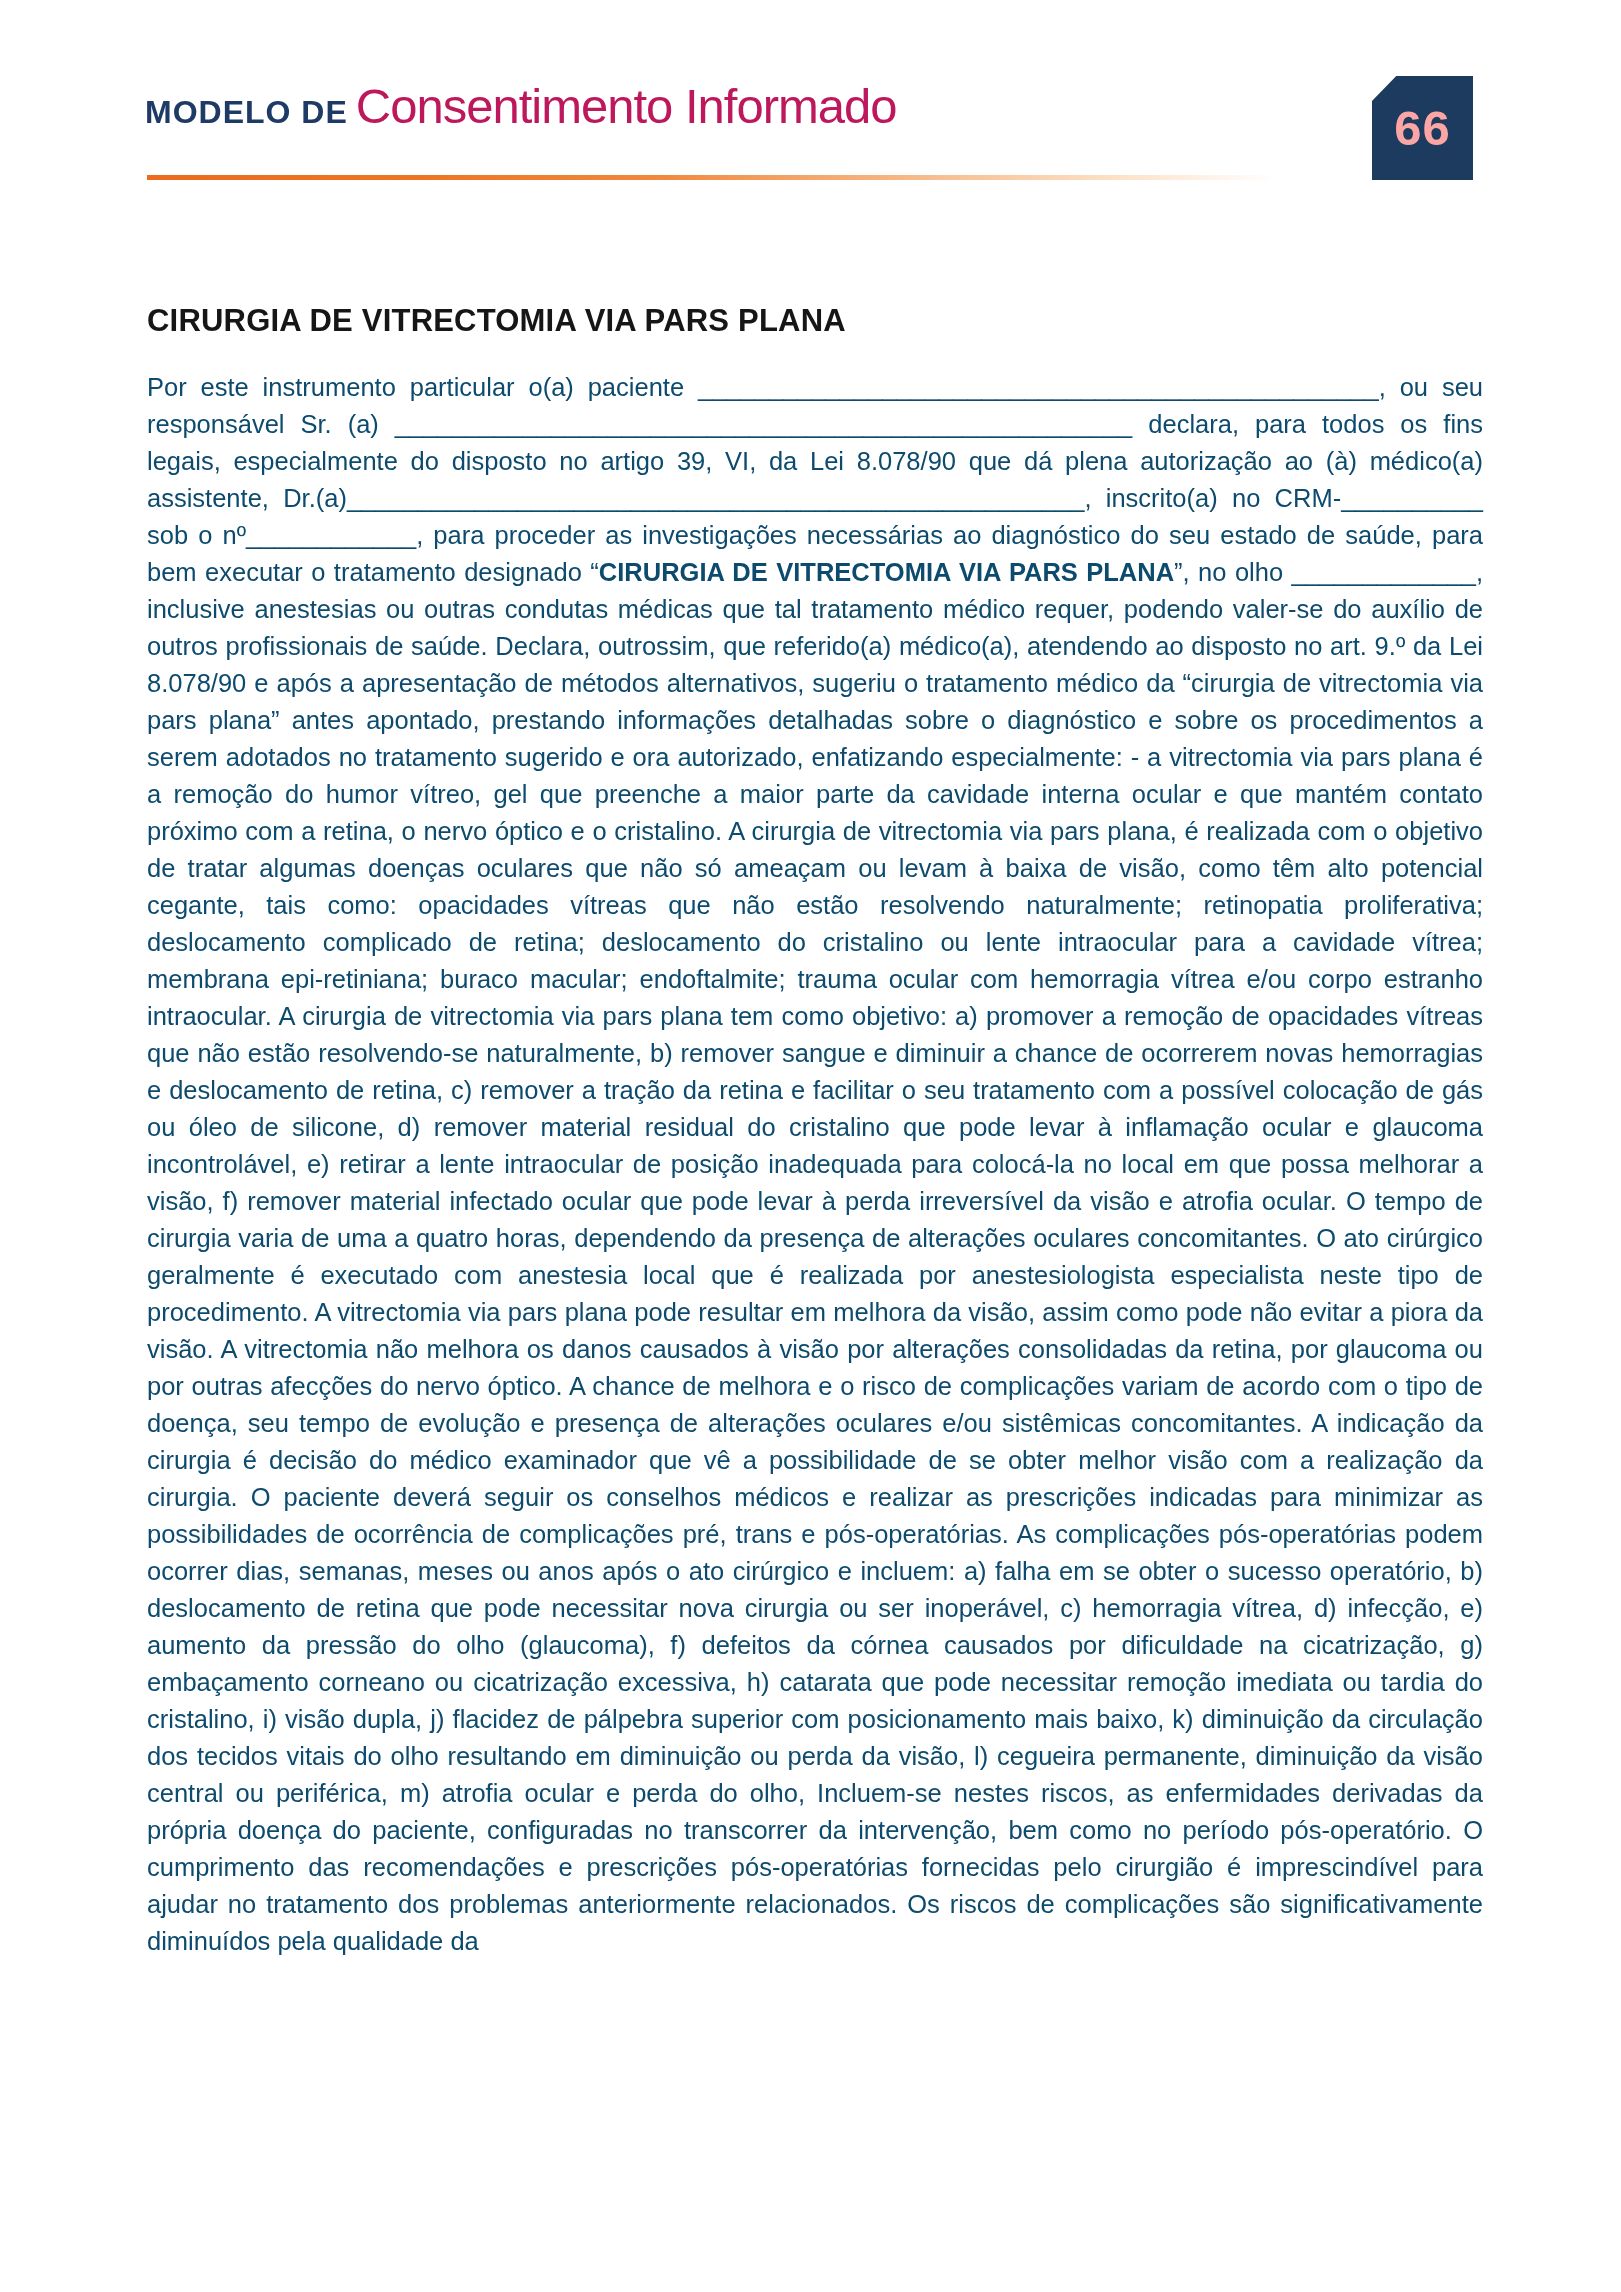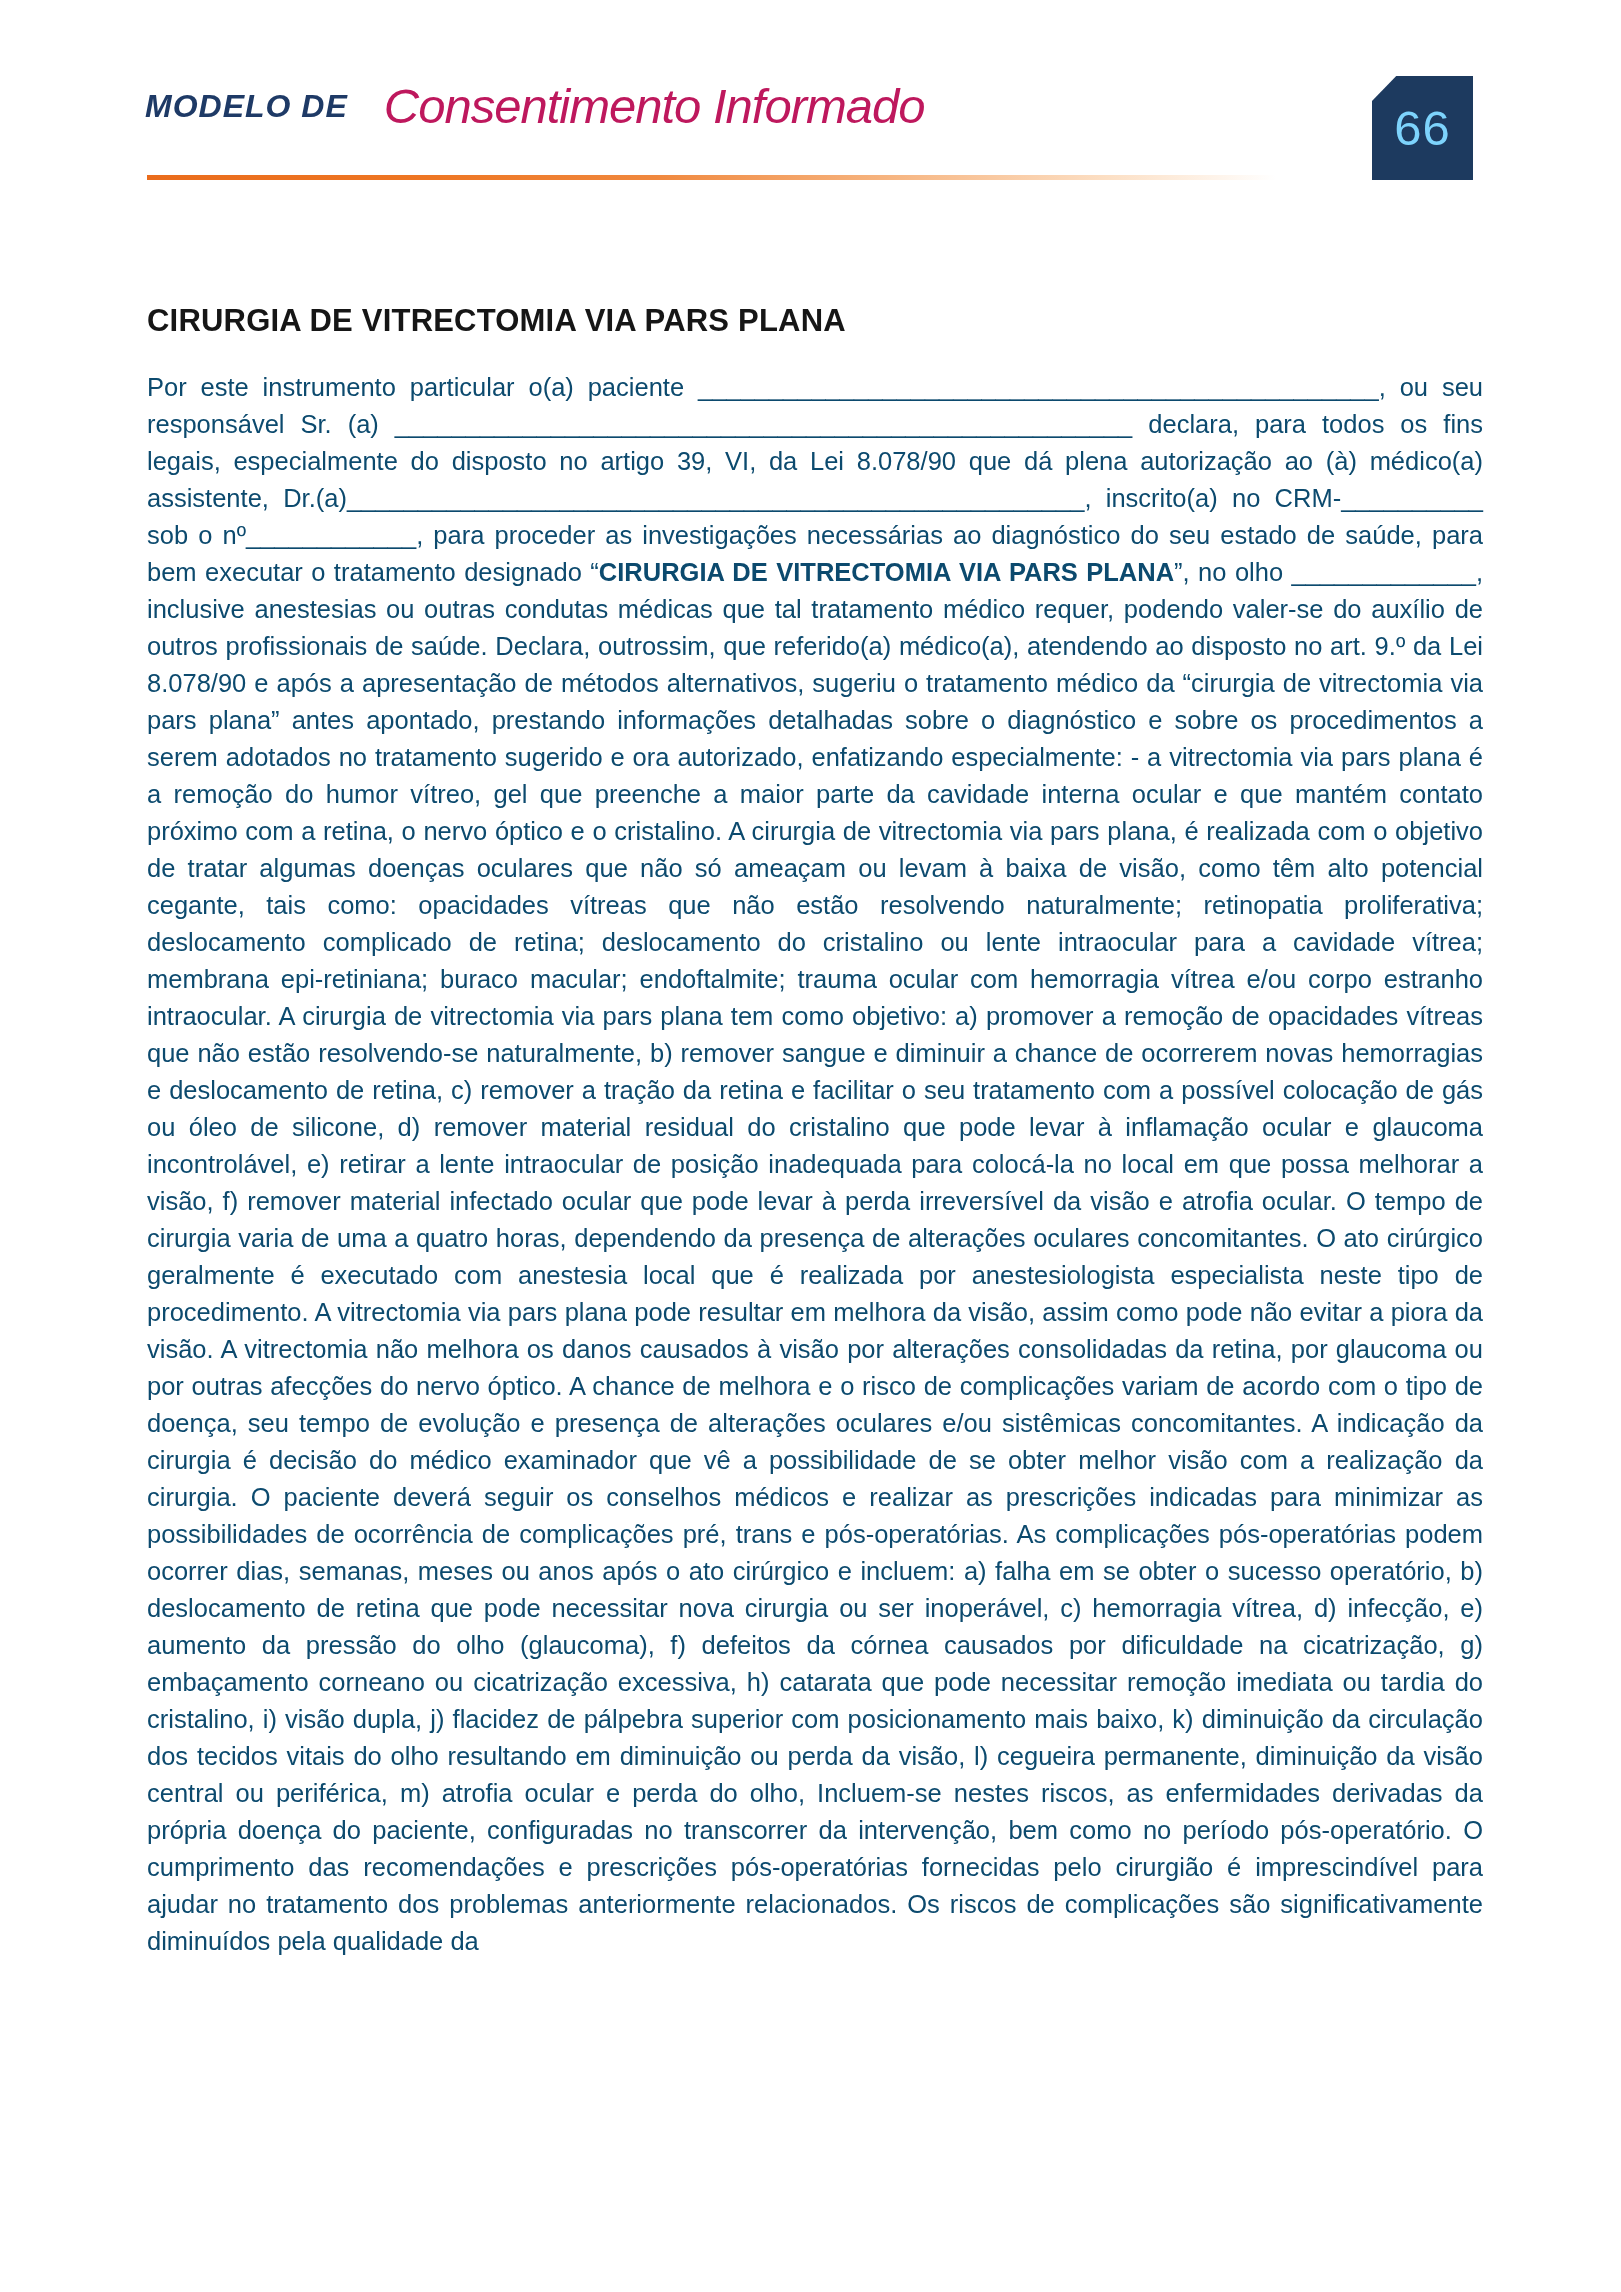--- a/index.html
+++ b/index.html
@@ -11,23 +11,22 @@
   }
   .page {
     position: absolute; inset: 0;
     width: 1621px; height: 2293px;
     background: #ffffff; overflow: hidden;
   }
 
   
   .masthead {
     position: absolute; left: 145px; top: 82px;
-    display: flex; align-items: center; gap: 36px;
+    display: flex; align-items: flex-end; gap: 8px;
     white-space: nowrap;
-    font-style: italic;
   }
   .kicker {
     font-size: 32px; font-weight: 700; letter-spacing: 1px;
     color: #1e3a66;
   }
   .main-title {
     font-size: 49px; font-weight: 300; letter-spacing: -1px;
     color: #be185d; line-height: 1;
   }
   .accent-rule {
@@ -38,21 +37,21 @@
       #f6b37e 65%, #fcdfc4 85%, rgba(255,255,255,0) 100%);
   }
   .page-badge {
     position: absolute; left: 1372px; top: 76px;
     width: 101px; height: 104px;
     background: #1d3a5f;
     clip-path: polygon(24% 0, 100% 0, 100% 100%, 0 100%, 0 24%);
     display: flex; align-items: center; justify-content: center;
   }
   .page-badge span {
-    color: #7dd3fc; font-size: 49px; font-weight: 400;
+    color: #fca5a5; font-size: 49px; font-weight: 700;
     line-height: 1; letter-spacing: 1px;
   }
 
   
   .doc {
     position: absolute; left: 147px; top: 303px;
     width: 1336px;
   }
   .doc h2 {
     margin: 0 0 30px 0;

